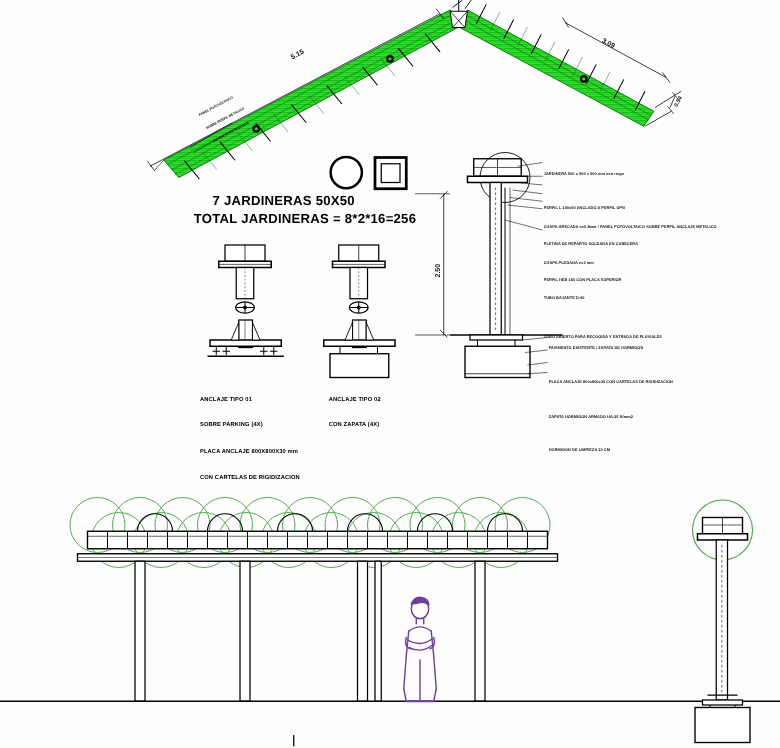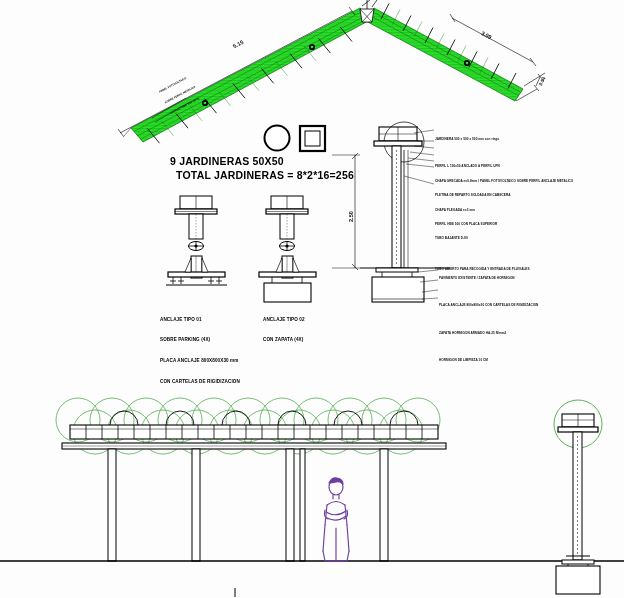--- a/index.html
+++ b/index.html
@@ -389,22 +389,22 @@
   <div class="txt dim-txt" style="left:232px;top:44px;transform:rotate(-28deg);transform-origin:left top;">5.15</div>
   <div class="txt dim-txt" style="left:483px;top:30px;transform:rotate(28deg);transform-origin:left top;">3.09</div>
   <div class="txt dim-txt" style="left:538px;top:84px;font-size:4.6px;transform:rotate(-62deg);transform-origin:left top;">0.54</div>
 
   <div class="txt micro-rot" style="left:155px;top:84px;transform:rotate(-28deg);transform-origin:left top;">
     <div>PANEL FOTOVOLTAICO</div>
     <div>SOBRE PERFIL METALICO</div>
     <div>ESTRUCTURA SOPORTE</div>
   </div>
 
-  <div class="txt note-main" style="left:170px;top:155px;">9 JARDINERAS 50X50</div>
-  <div class="txt note-main" style="left:176px;top:169px;">TOTAL JARDINERAS = 8*2*16=256</div>
+  <div class="txt note-main" style="left:170px;top:155px;">7 JARDINERAS 50X50</div>
+  <div class="txt note-main" style="left:155px;top:169px;">TOTAL JARDINERAS = 8*2*16=256</div>
 
   <div class="txt note-small" style="left:160px;top:303px;">
     <div>ANCLAJE TIPO 01</div>
     <div>SOBRE PARKING (4X)</div>
     <div>PLACA ANCLAJE 800X800X30 mm</div>
     <div>CON CARTELAS DE RIGIDIZACION</div>
   </div>
 
   <div class="txt note-small" style="left:263px;top:303px;">
     <div>ANCLAJE TIPO 02</div>

